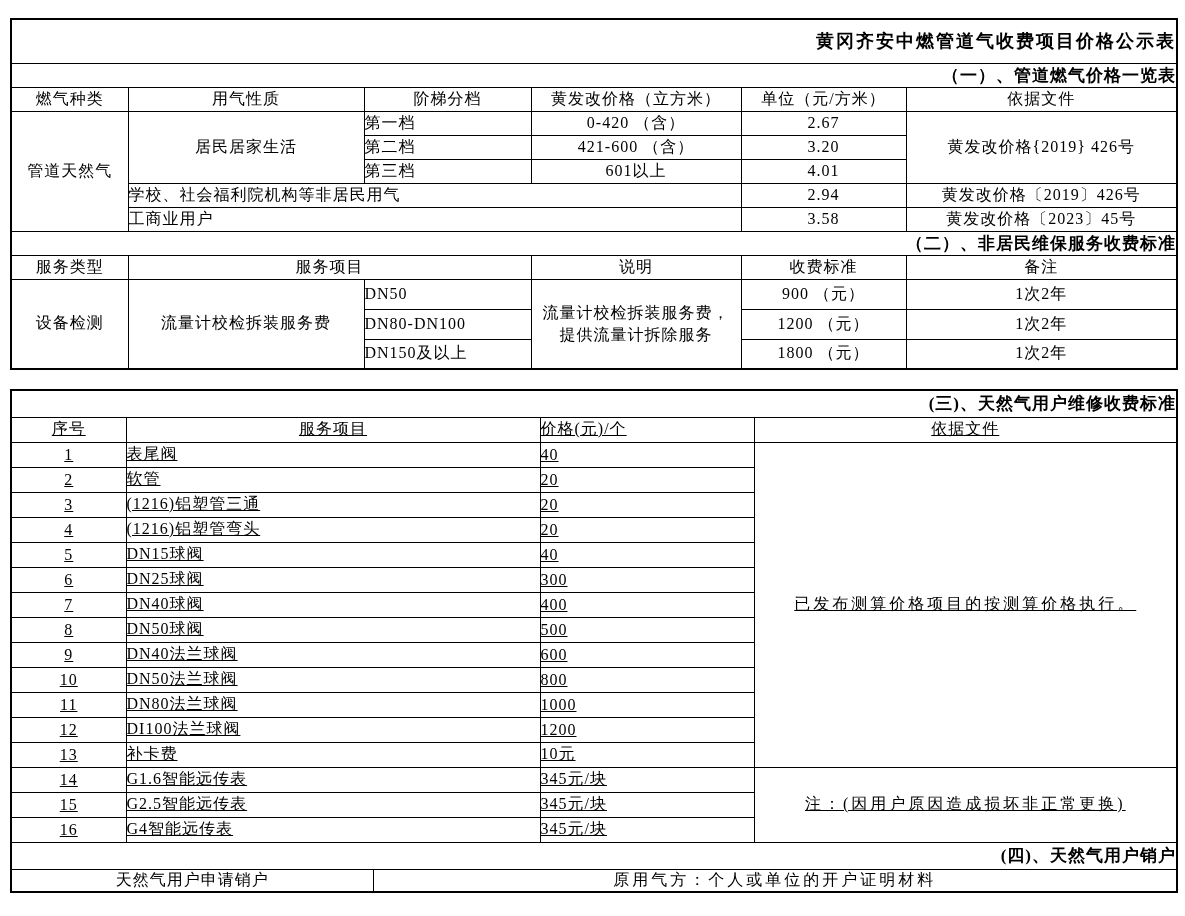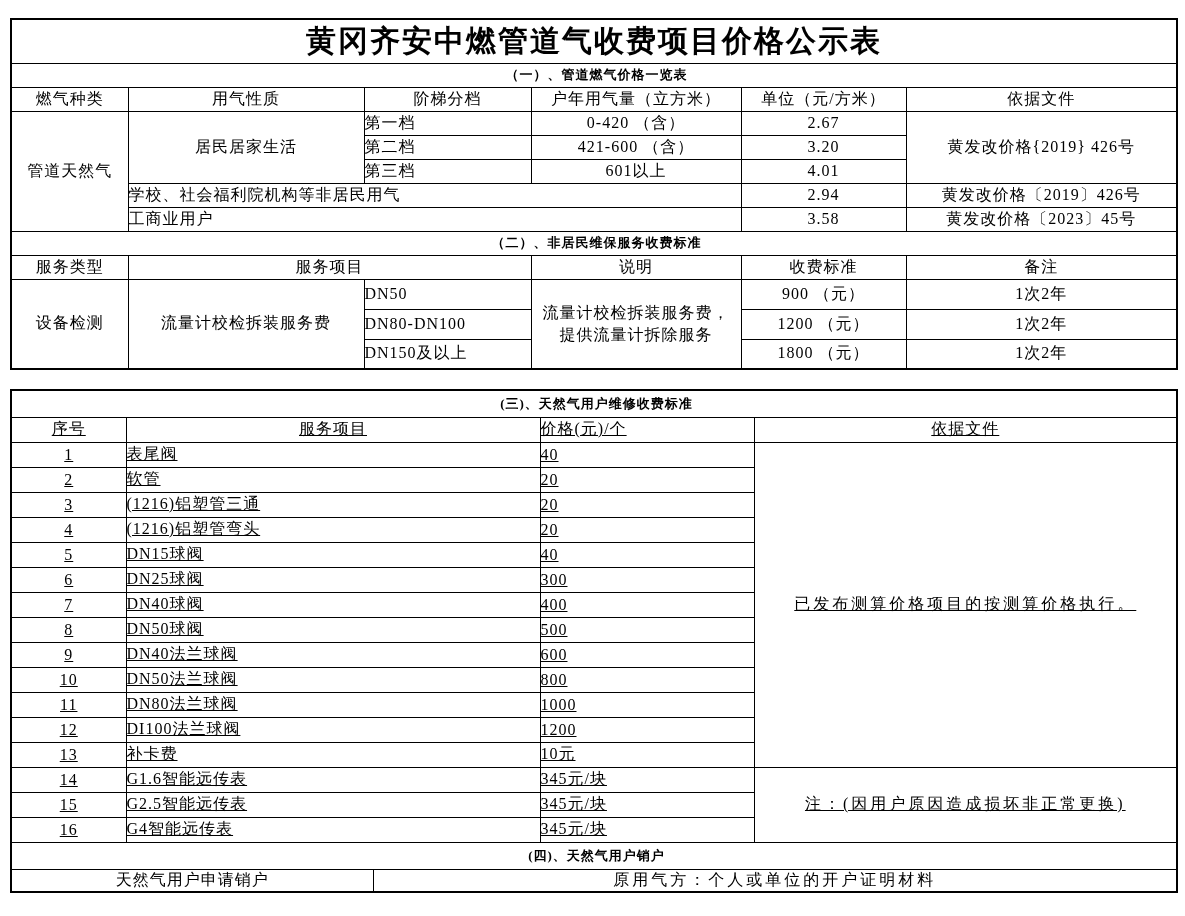--- a/index.html
+++ b/index.html
@@ -25,24 +25,24 @@
     overflow:hidden;
     white-space:nowrap;
   }
   tr.h24 { height:24px; }
   tr.h25 { height:25px;text-decoration:underline; }
   tr.h27 { height:27px;margin-left:12px; }
   tr.h28 { height:19px; }
   tr.h30 { height:30px; }
   tr.title-row { height:44px; }
   td.title {
-    font-size:30px; font-weight:bold; letter-spacing:2px;
+    font-size:18px; font-weight:bold; letter-spacing:2px;text-align:right;
   }
   td.sec-head {
-    text-align:center; font-weight:bold; font-size:13px;
+    text-align:right; font-weight:bold; font-size:17px;
     padding-left:5px;
   }
   td.left { text-align:left; }
   td.spread { letter-spacing:3px; white-space:normal;margin-left:20px; }
   td.wrap2 { white-space:normal; line-height:22px; }
   .gap { height:19px; }
 </style>
 </head>
 <body>
 
@@ -64,21 +64,21 @@
     </tr>
 
     <tr class="h24">
       <td class="sec-head" colspan="6">（一）、管道燃气价格一览表</td>
     </tr>
 
     <tr class="h24">
       <td>燃气种类</td>
       <td>用气性质</td>
       <td>阶梯分档</td>
-      <td>户年用气量（立方米）</td>
+      <td>黄发改价格（立方米）</td>
       <td>单位（元/方米）</td>
       <td>依据文件</td>
     </tr>
 
     <tr class="h24">
       <td rowspan="5">管道天然气</td>
       <td rowspan="3">居民居家生活</td>
       <td class="left">第一档</td>
       <td>0-420 （含）</td>
       <td>2.67</td>

